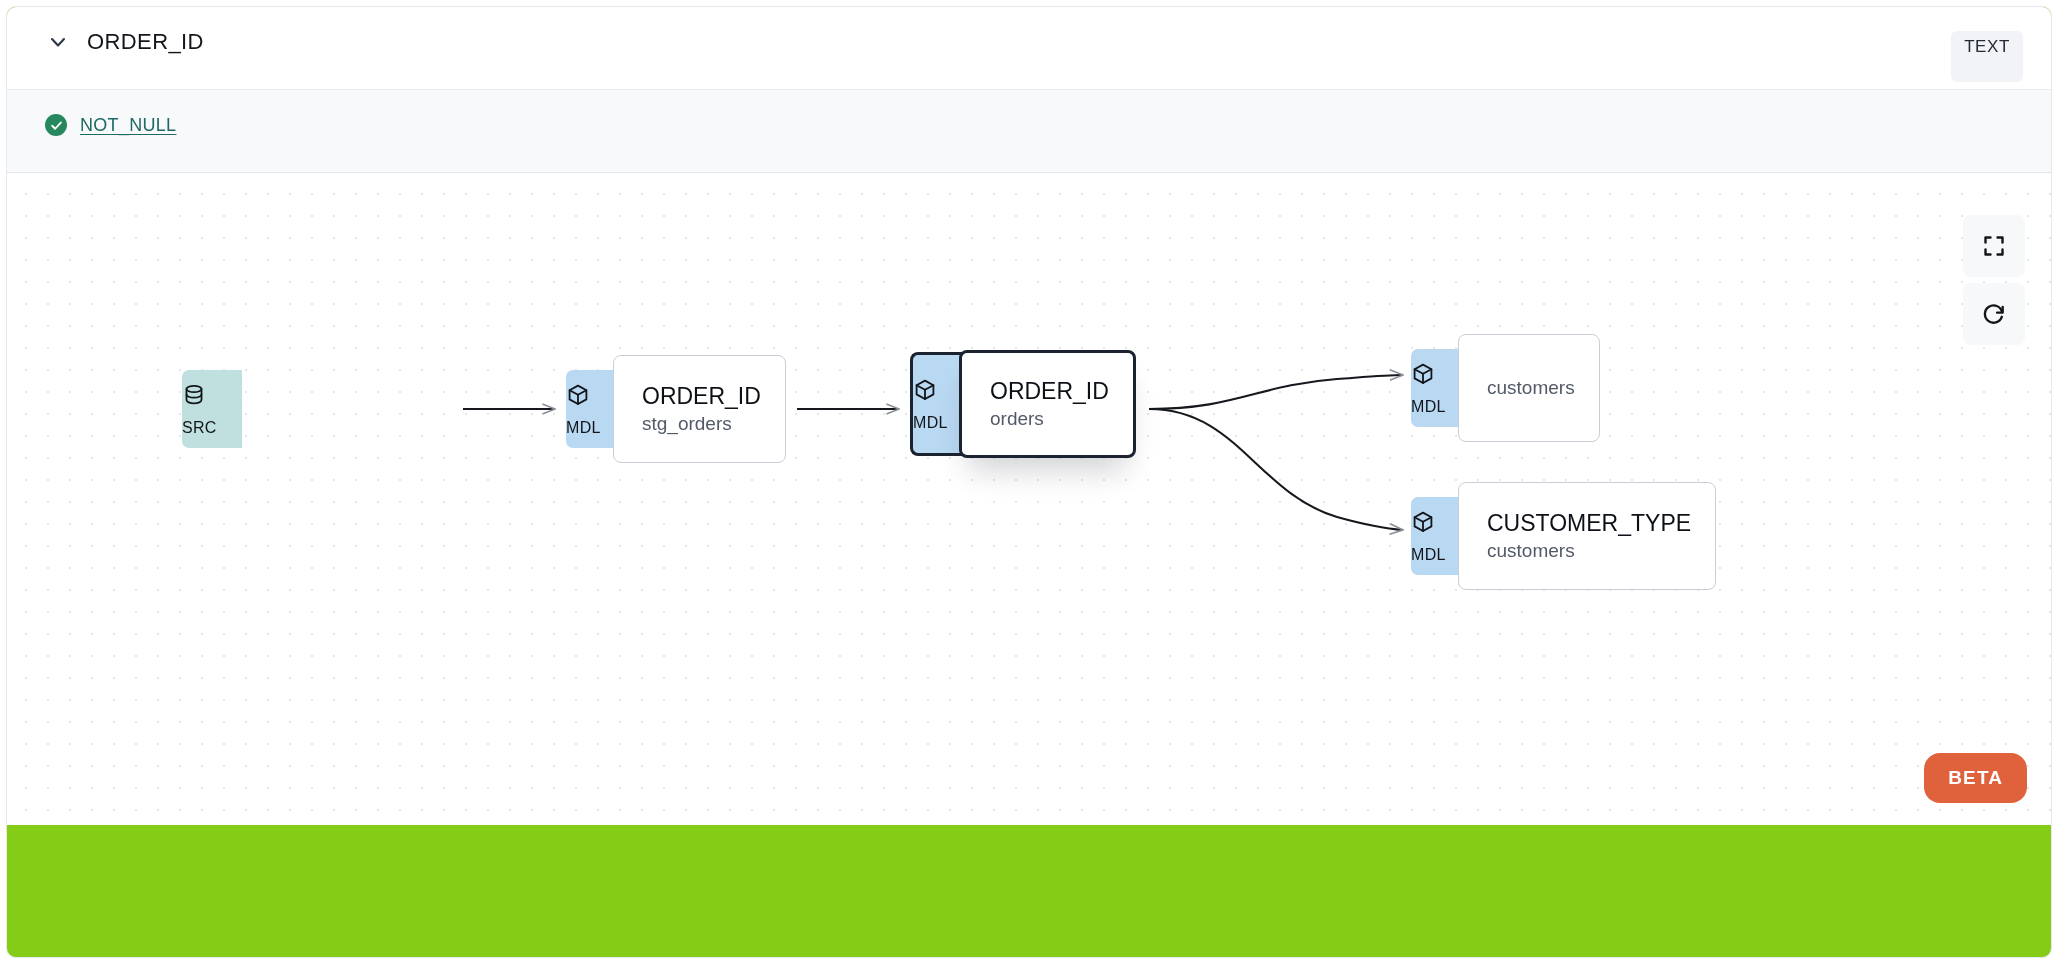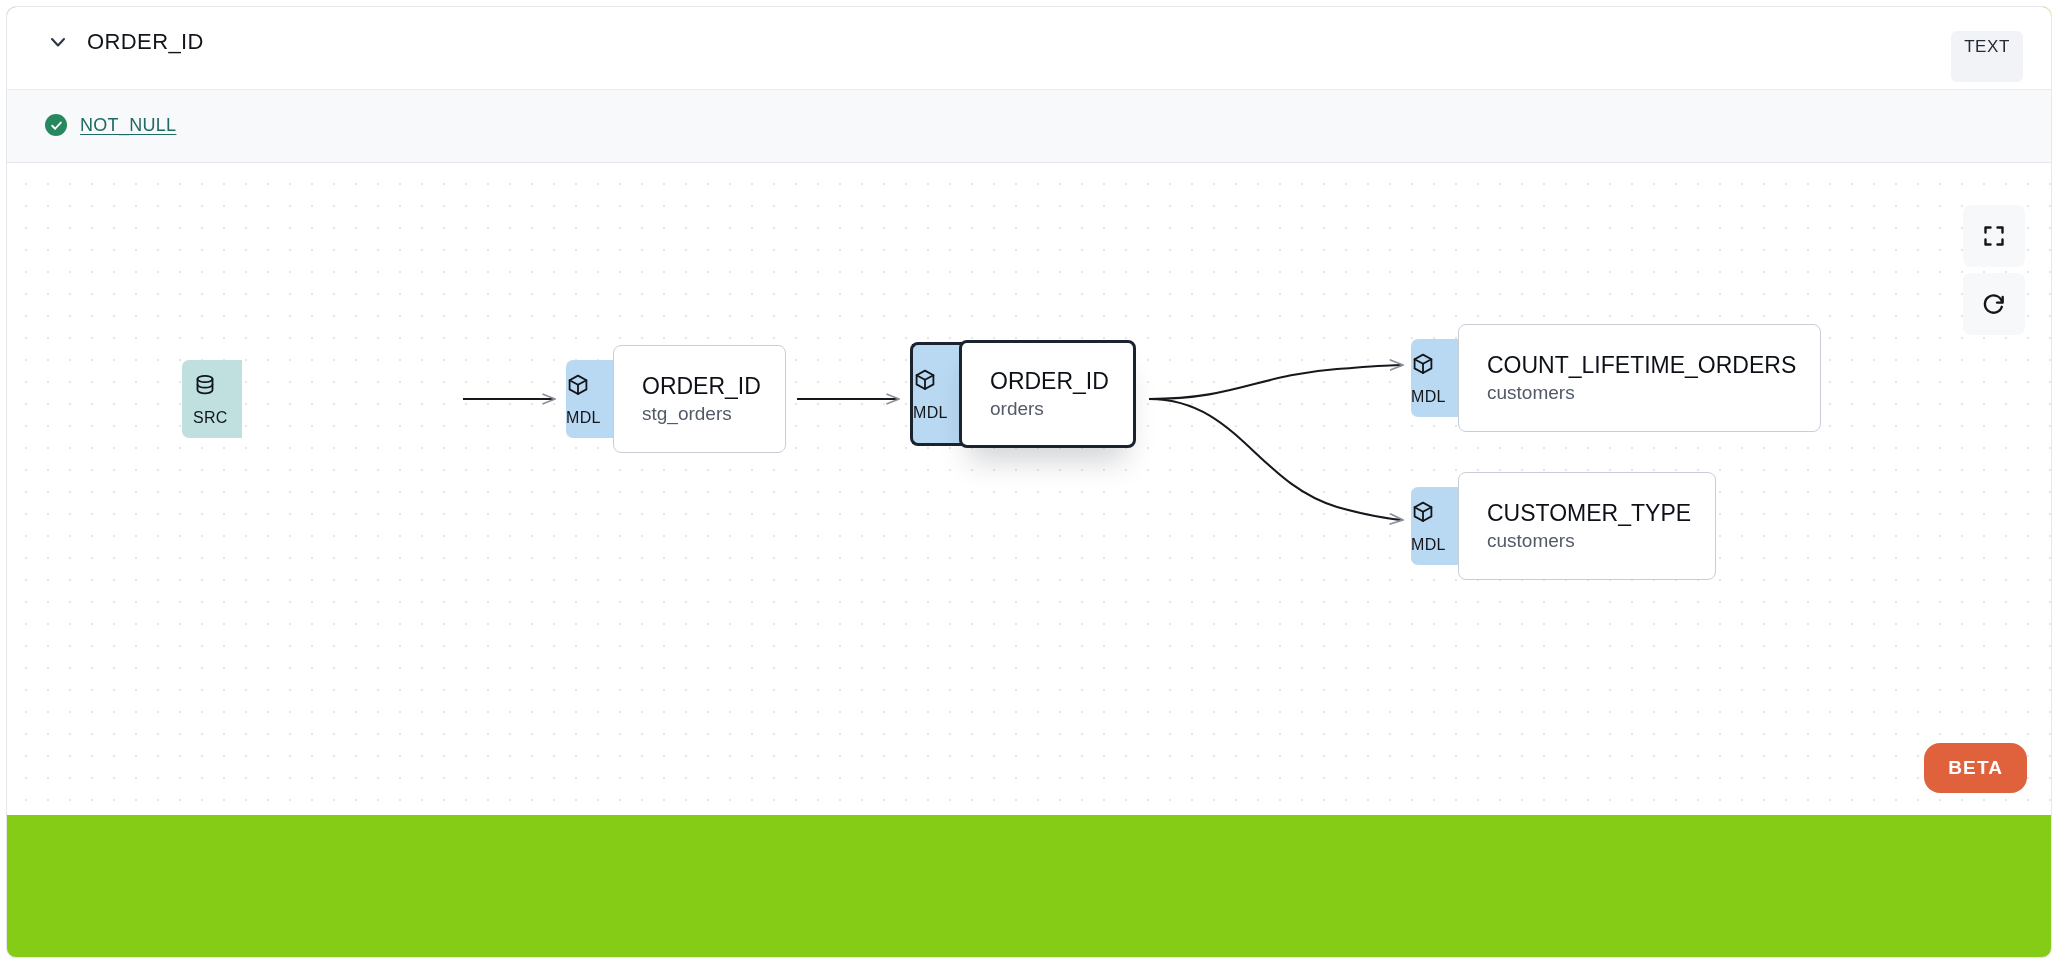--- a/index.html
+++ b/index.html
@@ -71,21 +71,21 @@
     color: #5b6472;
     line-height: 1.2;
     height: 68px;
   }
 
   
   .tests {
     background: #f7f9fb;
     border-top: 1px solid #e8ebef;
     border-bottom: 1px solid #e3e7ec;
-    padding: 16px 0 18px 0;
+    padding: 16px 0 28px 0;
   }
   .test-row {
     display: flex;
     align-items: center;
     gap: 13px;
     padding: 8px 0 8px 38px;
   }
   .check-icon {
     width: 22px;
     height: 22px;
@@ -137,21 +137,21 @@
     display: flex;
     flex-direction: column;
     align-items: flex-start;
     justify-content: center;
     gap: 13px;
     height: 78px;
     align-self: center;
     position: relative;
     z-index: 1;
   }
-  .node-badge.src { background: #bfe0de; padding-left: 11px; }
+  .node-badge.src { background: #bfe0de; }
   .node-badge.mdl { background: #b9d8f2; }
   .node-badge svg { display: block; }
   .badge-text {
     font-size: 16px;
     color: #12151a;
     letter-spacing: 0.3px;
     line-height: 1;
   }
   .node-body {
     background: #ffffff;
@@ -338,21 +338,20 @@
         <span>
           <svg width="24" height="24" viewBox="0 0 24 24" fill="none" stroke="#12151a" stroke-width="1.8" stroke-linecap="round" stroke-linejoin="round">
             <path d="M12 2.6 L20.4 7.2 V16.4 L12 21 L3.6 16.4 V7.2 Z"></path>
             <path d="M3.6 7.2 L12 11.8 L20.4 7.2"></path>
             <path d="M12 11.8 V21"></path>
           </svg>
         </span>
         <span class="badge-text">MDL</span>
       </div>
       <div class="node-body">
-        <div class="node-name">COUNT_LIFETIME_ORDERS</div>
         <div class="node-sub">customers</div>
       </div>
     </div>
 
     <div class="node" id="node-cst">
       <div class="node-badge mdl">
         <span>
           <svg width="24" height="24" viewBox="0 0 24 24" fill="none" stroke="#12151a" stroke-width="1.8" stroke-linecap="round" stroke-linejoin="round">
             <path d="M12 2.6 L20.4 7.2 V16.4 L12 21 L3.6 16.4 V7.2 Z"></path>
             <path d="M3.6 7.2 L12 11.8 L20.4 7.2"></path>

